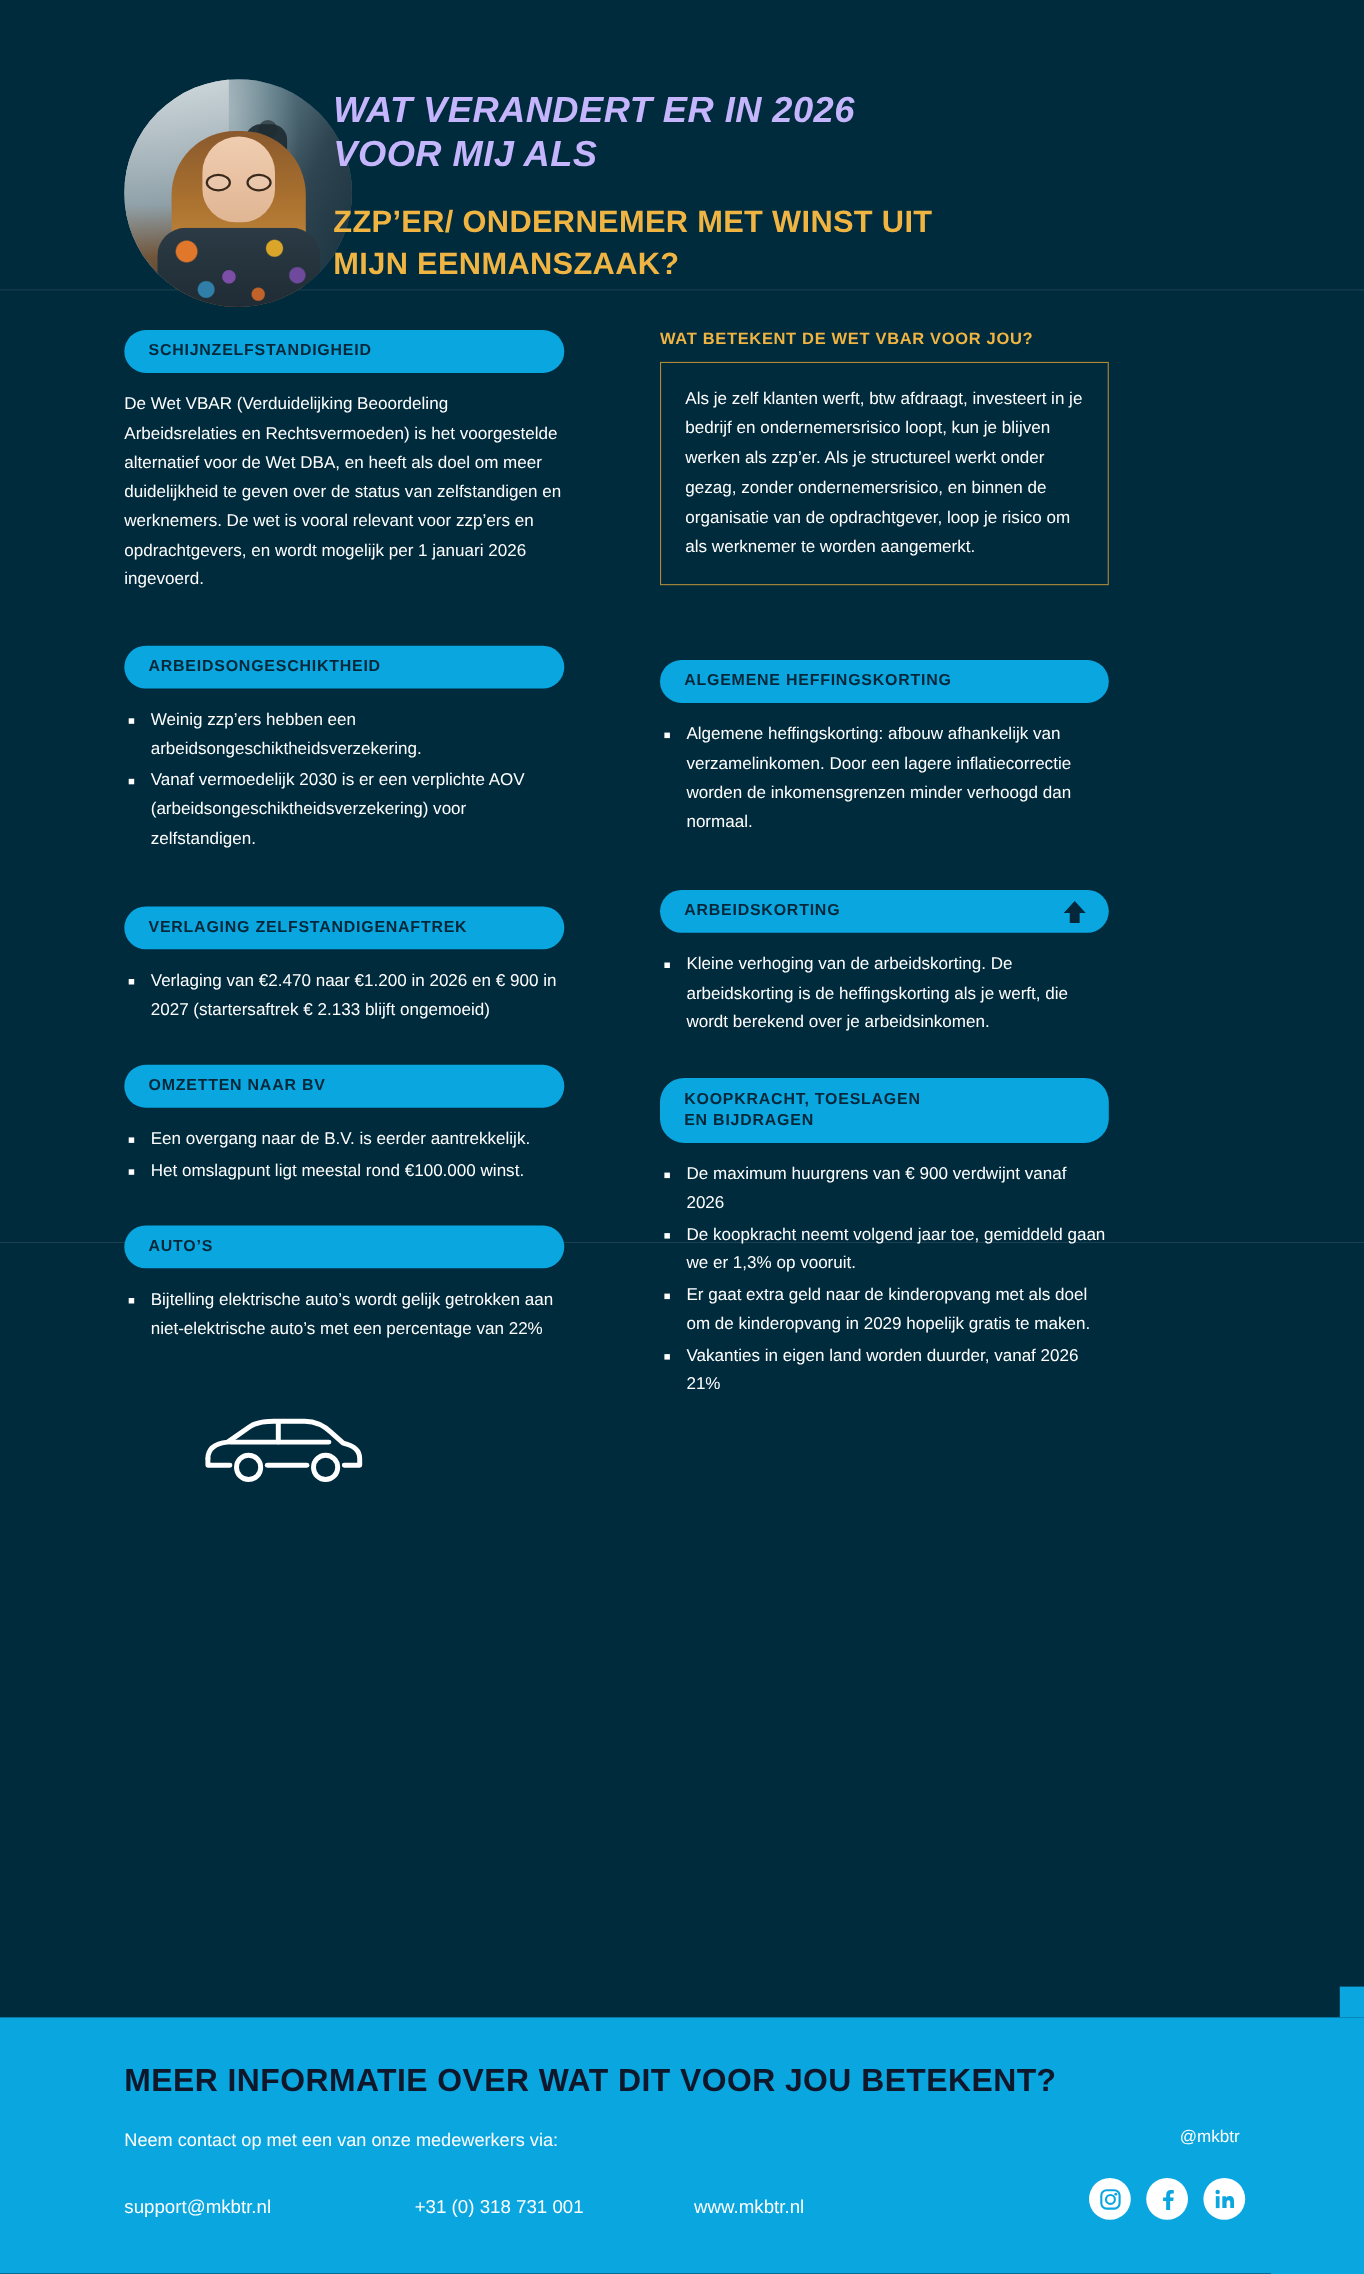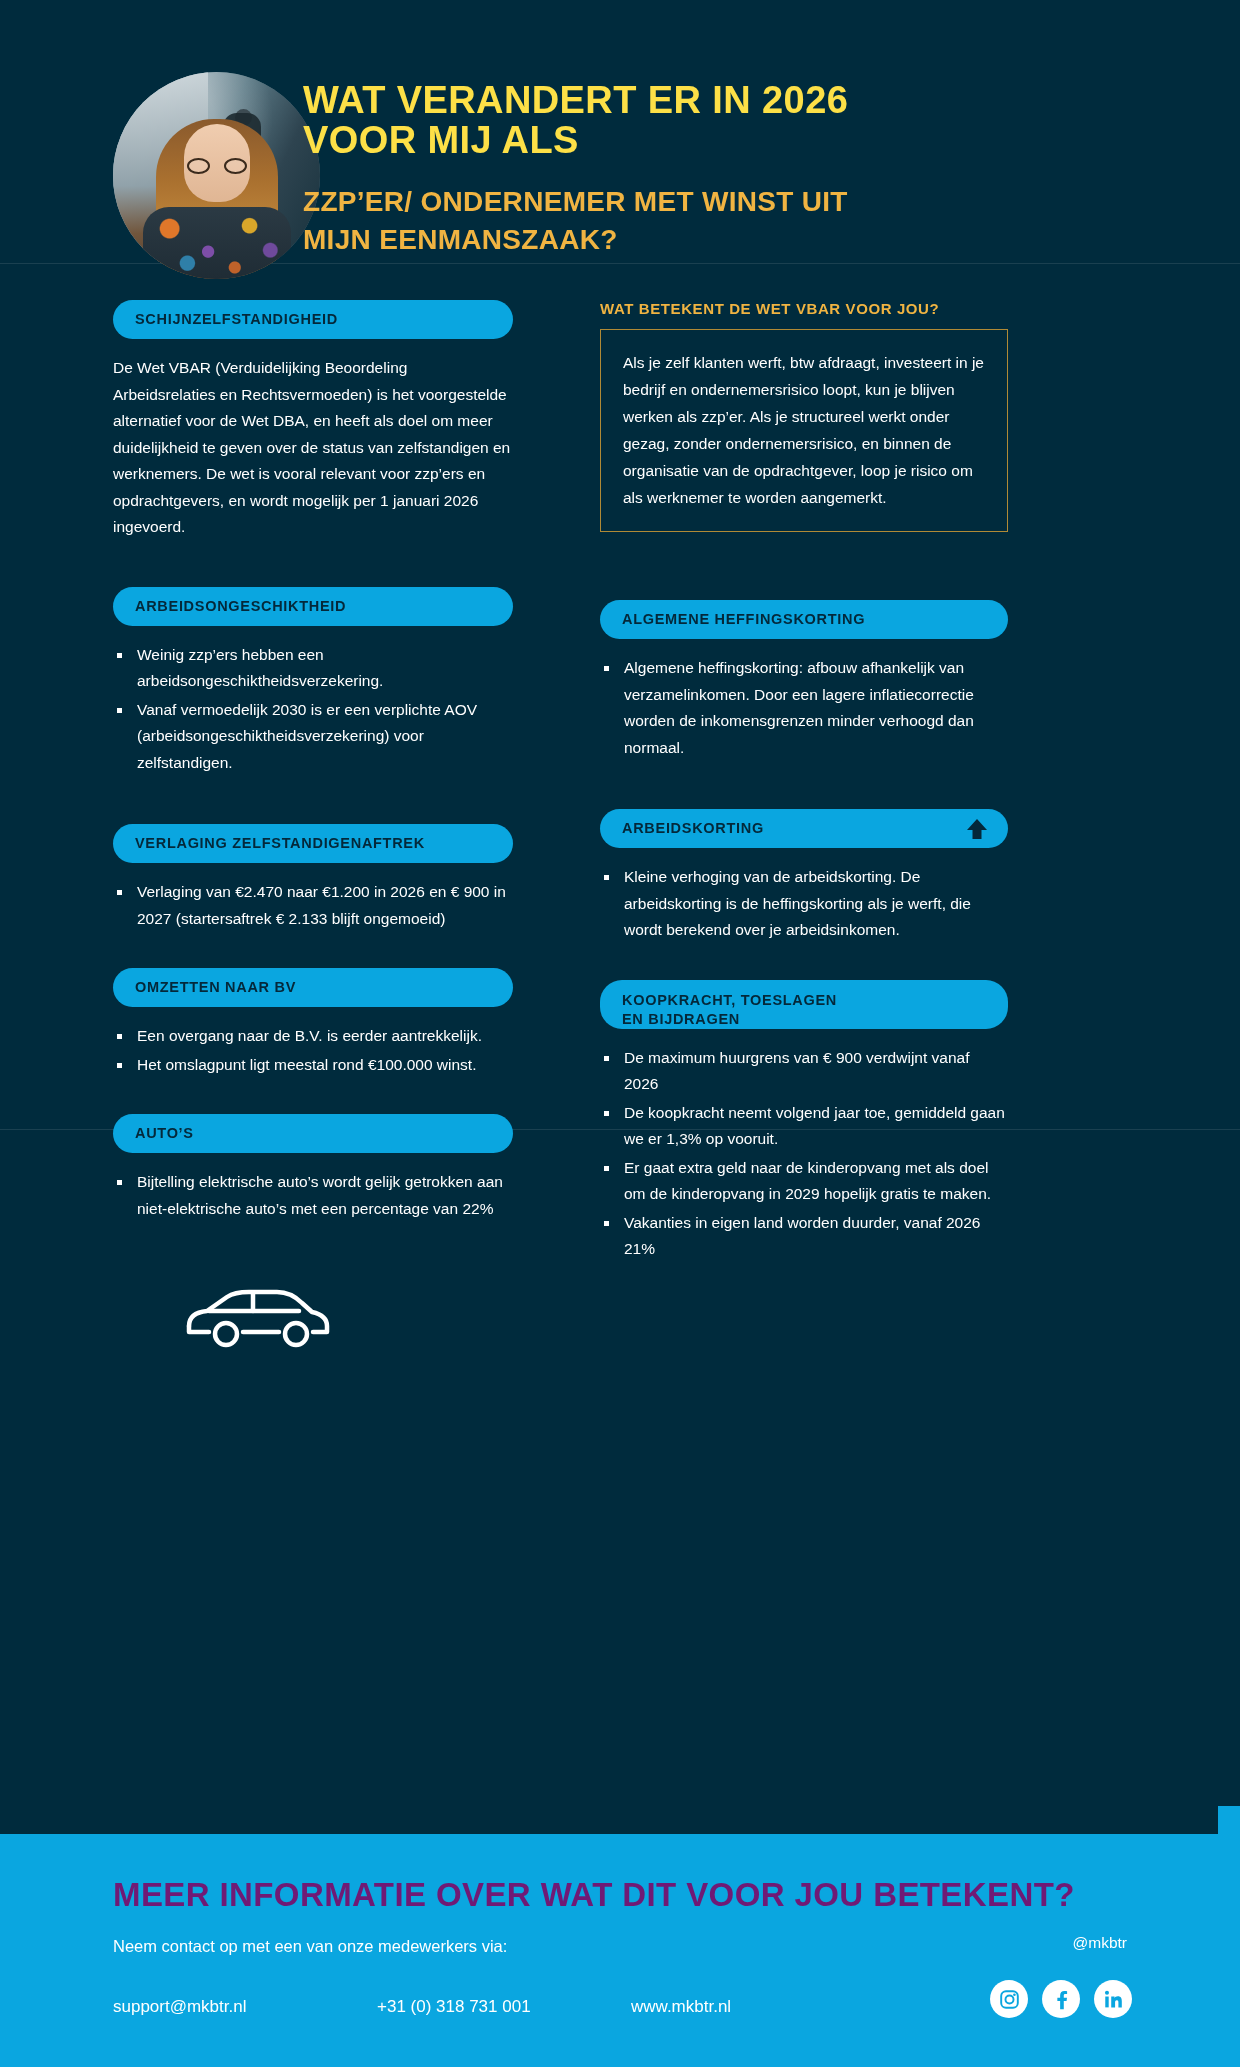--- a/index.html
+++ b/index.html
@@ -122,27 +122,28 @@
       linear-gradient(180deg,#2b3a44 0%, #1f2c35 100%);
   }
 
   .titles {
     position: absolute;
     left: 303px;
     top: 80px;
     width: 760px;
   }
   .title-white {
-    color: #fde047;
-    font-size: 38px;
+    color: #c4b5fd;
+    font-size: 33px;
     line-height: 40px;
     font-weight: 800;
     letter-spacing: 0.4px;
     text-transform: uppercase;
     font-stretch: condensed;
+    font-style: italic;
   }
   .title-yellow {
     margin-top: 24px;
     color: #f0b442;
     font-size: 28px;
     line-height: 36px;
     font-weight: 800;
     letter-spacing: 0.3px;
     text-transform: uppercase;
   }
@@ -168,21 +169,21 @@
     border-radius: 22px;
     padding: 10px 22px;
     font-size: 14.5px;
     font-weight: 700;
     letter-spacing: 0.7px;
     text-transform: uppercase;
     line-height: 19px;
     position: relative;
     display: block;
   }
-  .pill.two-line { padding-top: 11px; padding-bottom: 0; }
+  .pill.two-line { padding-top: 11px; padding-bottom: 10px; }
   .pill .arrow-up {
     position: absolute;
     right: 18px;
     top: 50%;
     transform: translateY(-50%);
     width: 26px;
     height: 26px;
   }
 
   
@@ -259,22 +260,22 @@
     right: 0;
     top: -28px;
     width: 22px;
     height: 28px;
     background: #0aa6e0;
   }
   .footer-title {
     position: absolute;
     left: 113px;
     top: 42px;
-    color: #701a75;
-    font-size: 33px;
+    color: #0f172a;
+    font-size: 29px;
     font-weight: 800;
     letter-spacing: 0.4px;
     text-transform: uppercase;
   }
   .footer-sub {
     position: absolute;
     left: 113px;
     top: 103px;
     color: #ffffff;
     font-size: 16.5px;

